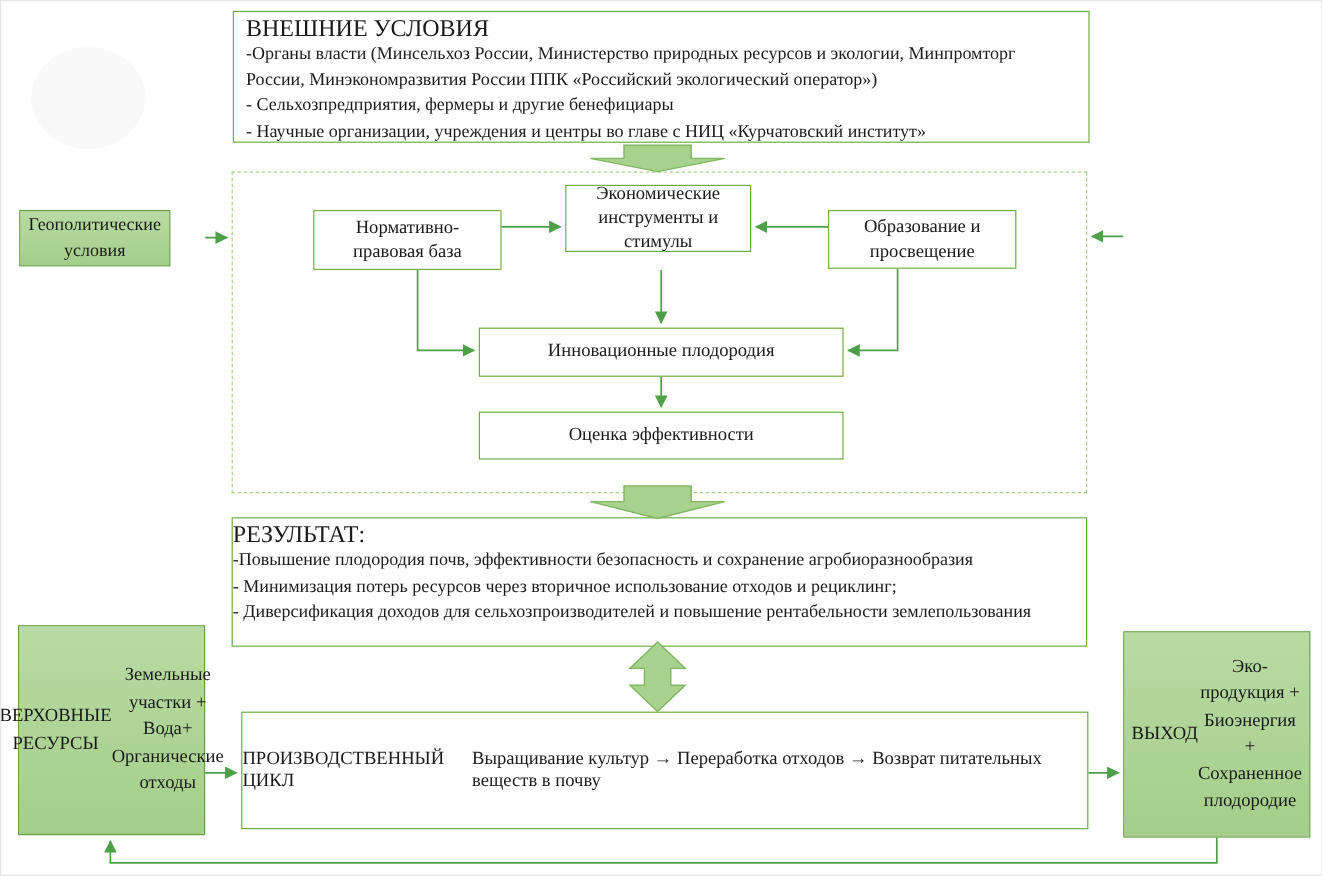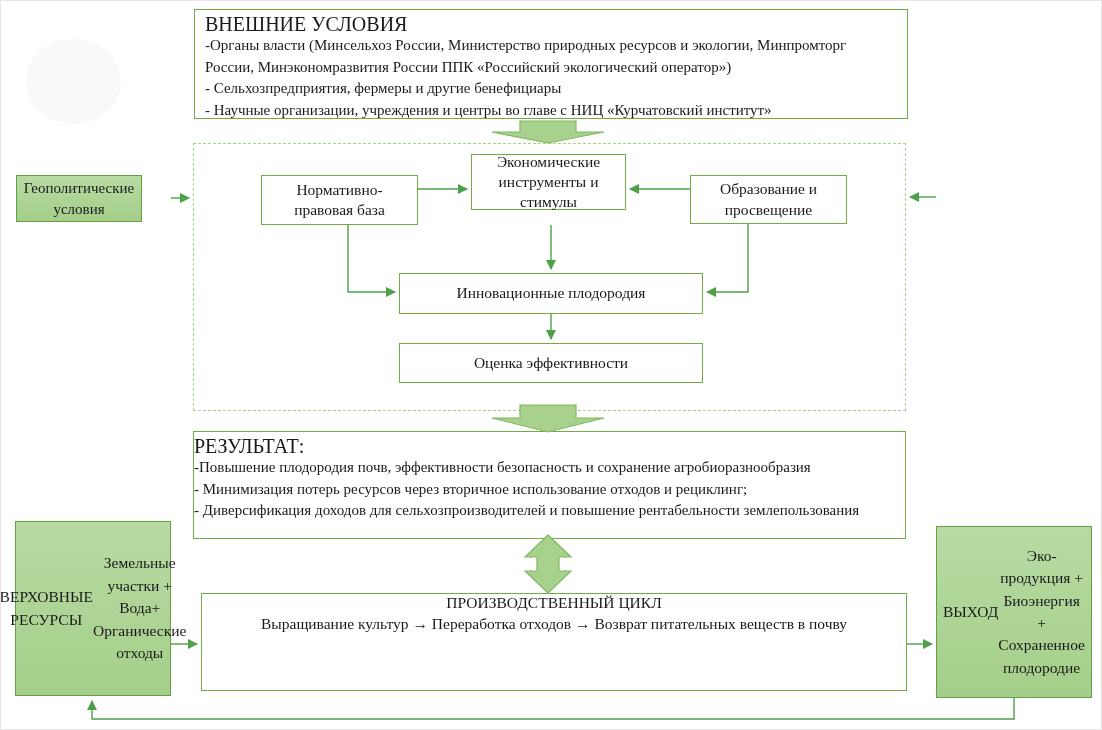--- a/index.html
+++ b/index.html
@@ -42,21 +42,21 @@
     display:flex;align-items:center;justify-content:center;
     text-align:center;font-size:15.5px;line-height:1.3;
     padding:3px 6px;
   }
   .big-title{font-size:20px;line-height:22px;}
   .bullet{font-size:15px;line-height:21.5px;text-align:left;}
   .bullet-justify{text-align:justify;}
   #top-box{padding:3px 10px 0 10px;}
   #result-box{padding:3px 12px 0 0;}
   #production-box{
-    display:flex;flex-direction:column;align-items:center;
+    display:flex;flex-direction:row;align-items:center;justify-content:center;
     gap:3px;font-size:15.5px;
   }
   .spacer-line{height:18px;}
   #watermark-circle{
     left:25px;top:38px;width:95px;height:85px;border-radius:50%;
     background:#f9f9f9;
   }
   svg{display:block;}
 </style>
 </head>

